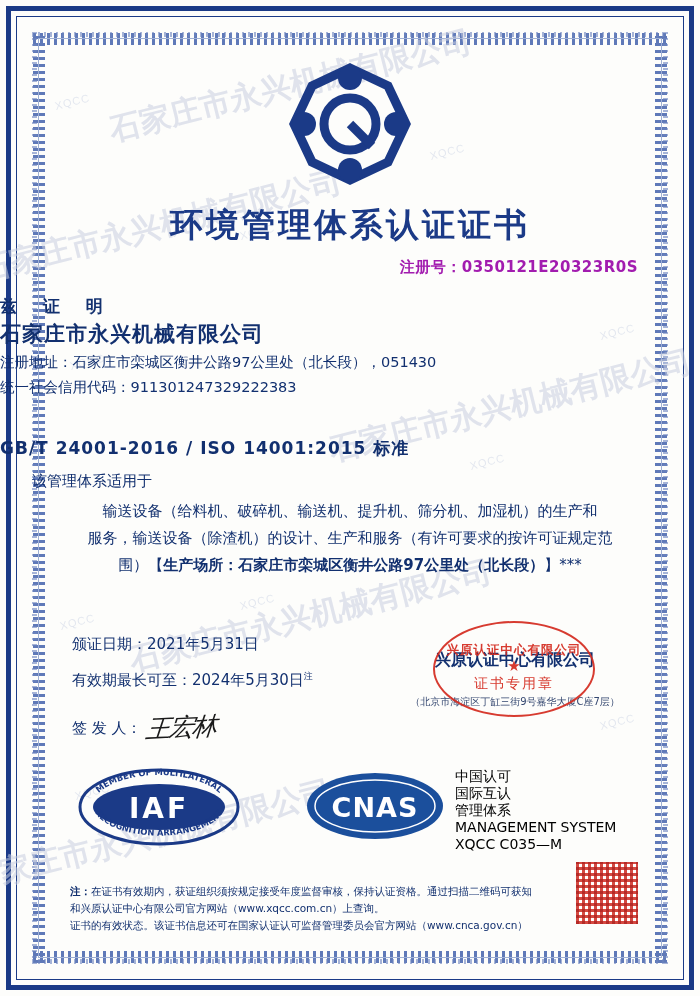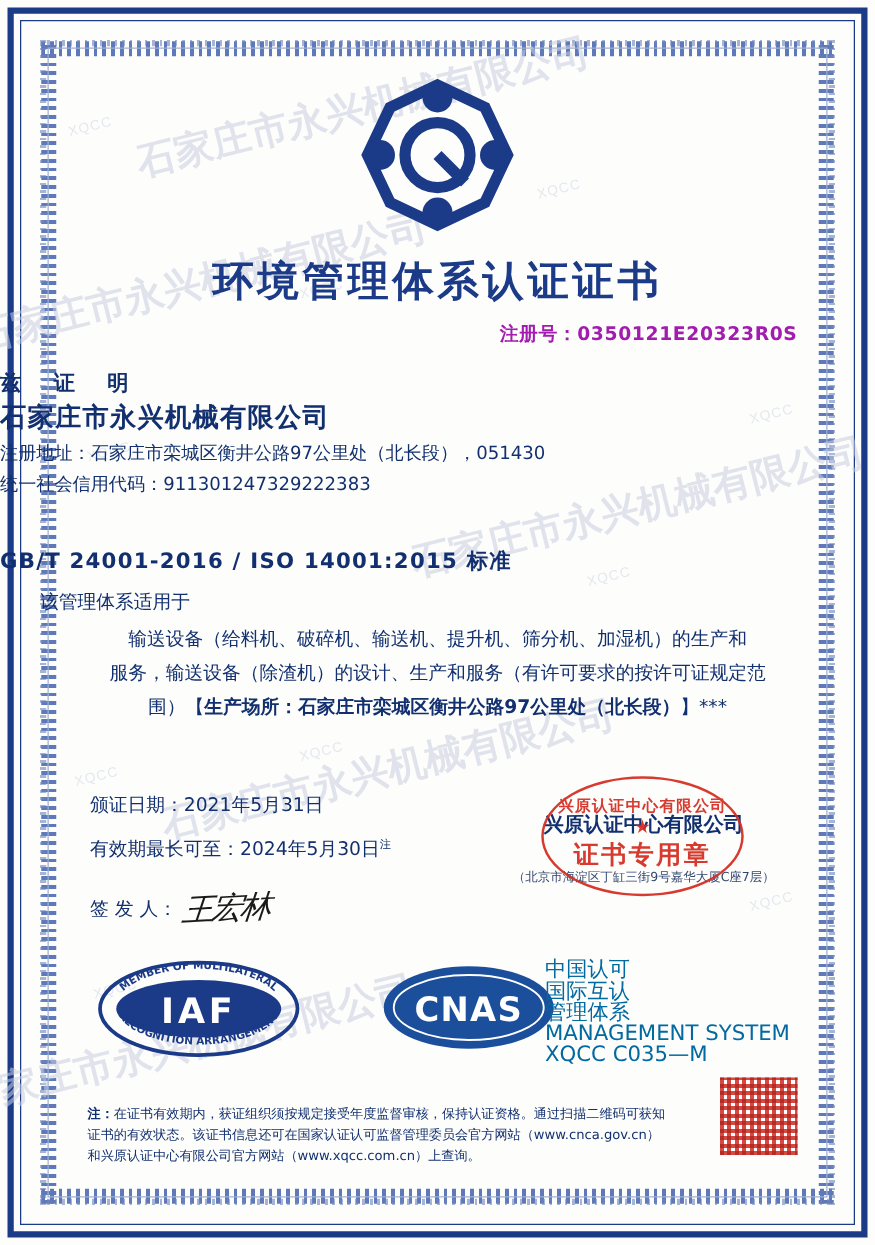--- a/index.html
+++ b/index.html
@@ -141,33 +141,33 @@
     width:158px;height:92px;
     border:2.5px solid #d42b1f;
     border-radius:50%;
     color:#d42b1f;
     display:flex;flex-direction:column;align-items:center;justify-content:center;
     font-family:"DejaVu Sans", sans-serif;
     opacity:.92;
   }
   .seal .s1{font-size:12.5px;font-weight:bold;letter-spacing:1px;margin-top:-4px;}
   .seal .star{font-size:15px;line-height:10px;margin:2px 0;}
-  .seal .s2{font-size:20px;font-weight:bold;letter-spacing:2px;margin-top:2px;}
+  .seal .s2{font-size:14px;font-weight:normal;letter-spacing:2px;margin-top:2px;}
   
   .iaf{
     position:absolute;left:78px;top:768px;width:163px;height:78px;
   }
   .cnas{
     position:absolute;left:305px;top:770px;width:140px;height:72px;
   }
   .cnas-text{
-    position:absolute;left:436px;top:768px;
-    color:#0369a1;
-    font-family:"DejaVu Sans", sans-serif;
-    font-size:17px;
+    position:absolute;left:455px;top:768px;
+    color:#000000;
+    font-family:"DejaVu Sans", sans-serif;
+    font-size:14px;
     line-height:17px;
   }
   .qr{
     position:absolute;right:62px;bottom:72px;
     width:62px;height:62px;
     background:
       repeating-linear-gradient(0deg,#cf2a21 0 3px,#fff 3px 6px),
       repeating-linear-gradient(90deg,#cf2a21 0 3px,#fff 3px 6px);
     background-blend-mode:multiply;
     opacity:.85;
@@ -296,18 +296,18 @@
       <div>国际互认</div>
       <div>管理体系</div>
       <div>MANAGEMENT SYSTEM</div>
       <div>XQCC C035—M</div>
     </div>
 
     <div class="qr"></div>
 
     <div class="notes">
       <span class="lbl">注：</span><span>在证书有效期内，获证组织须按规定接受年度监督审核，保持认证资格。通过扫描二维码可获知</span>
+      <div>和兴原认证中心有限公司官方网站（www.xqcc.com.cn）上查询。</div>
       <div>证书的有效状态。该证书信息还可在国家认证认可监督管理委员会官方网站（www.cnca.gov.cn）</div>
-      <div>和兴原认证中心有限公司官方网站（www.xqcc.com.cn）上查询。</div>
     </div>
 
   </div>
 </div>
 
 </body></html>

